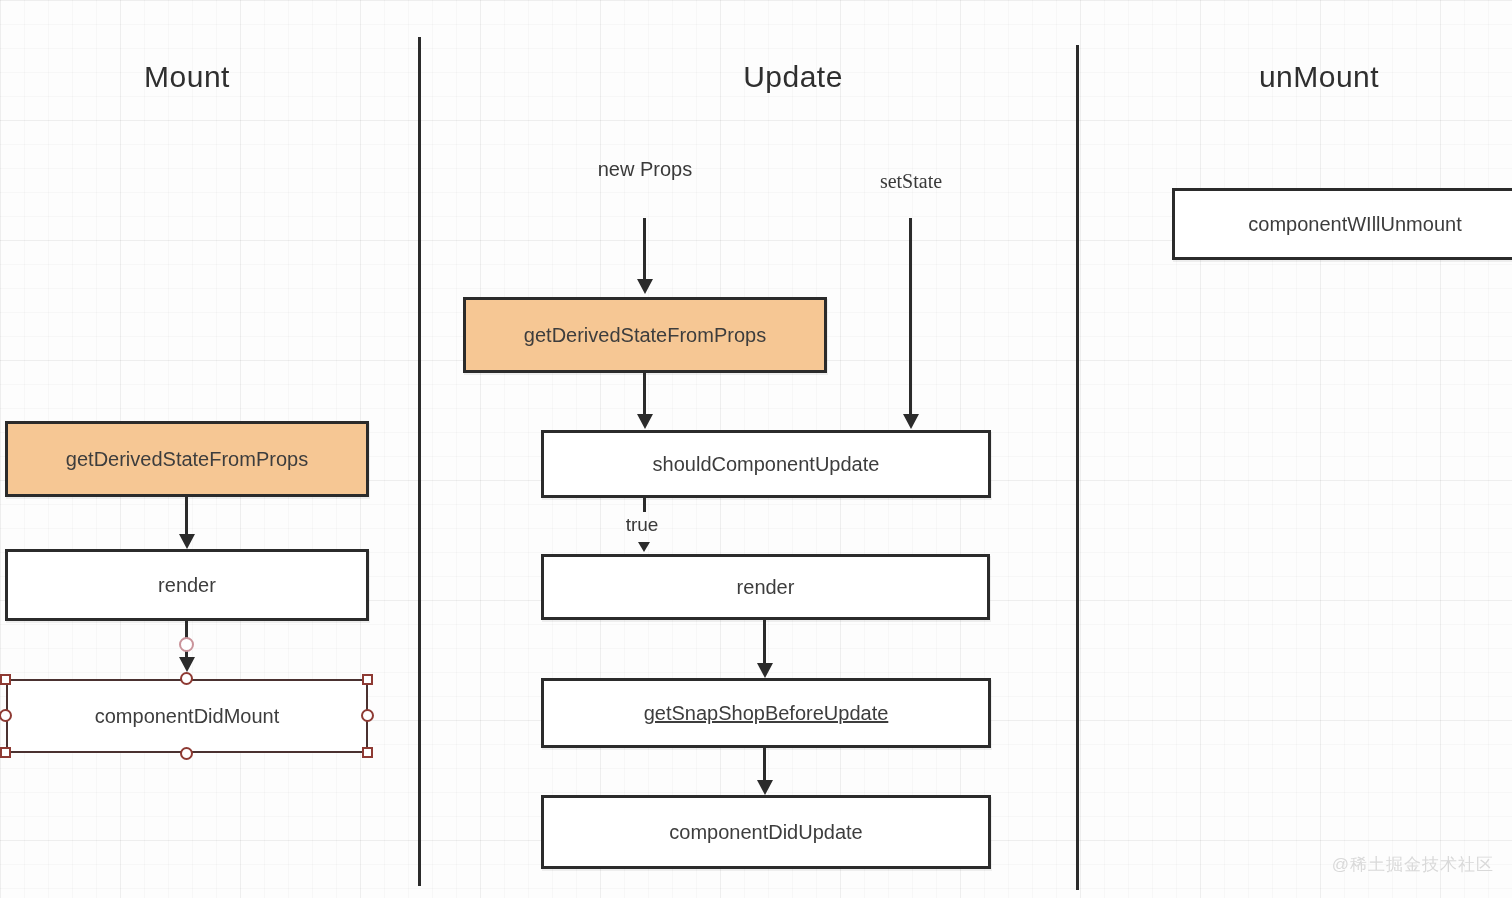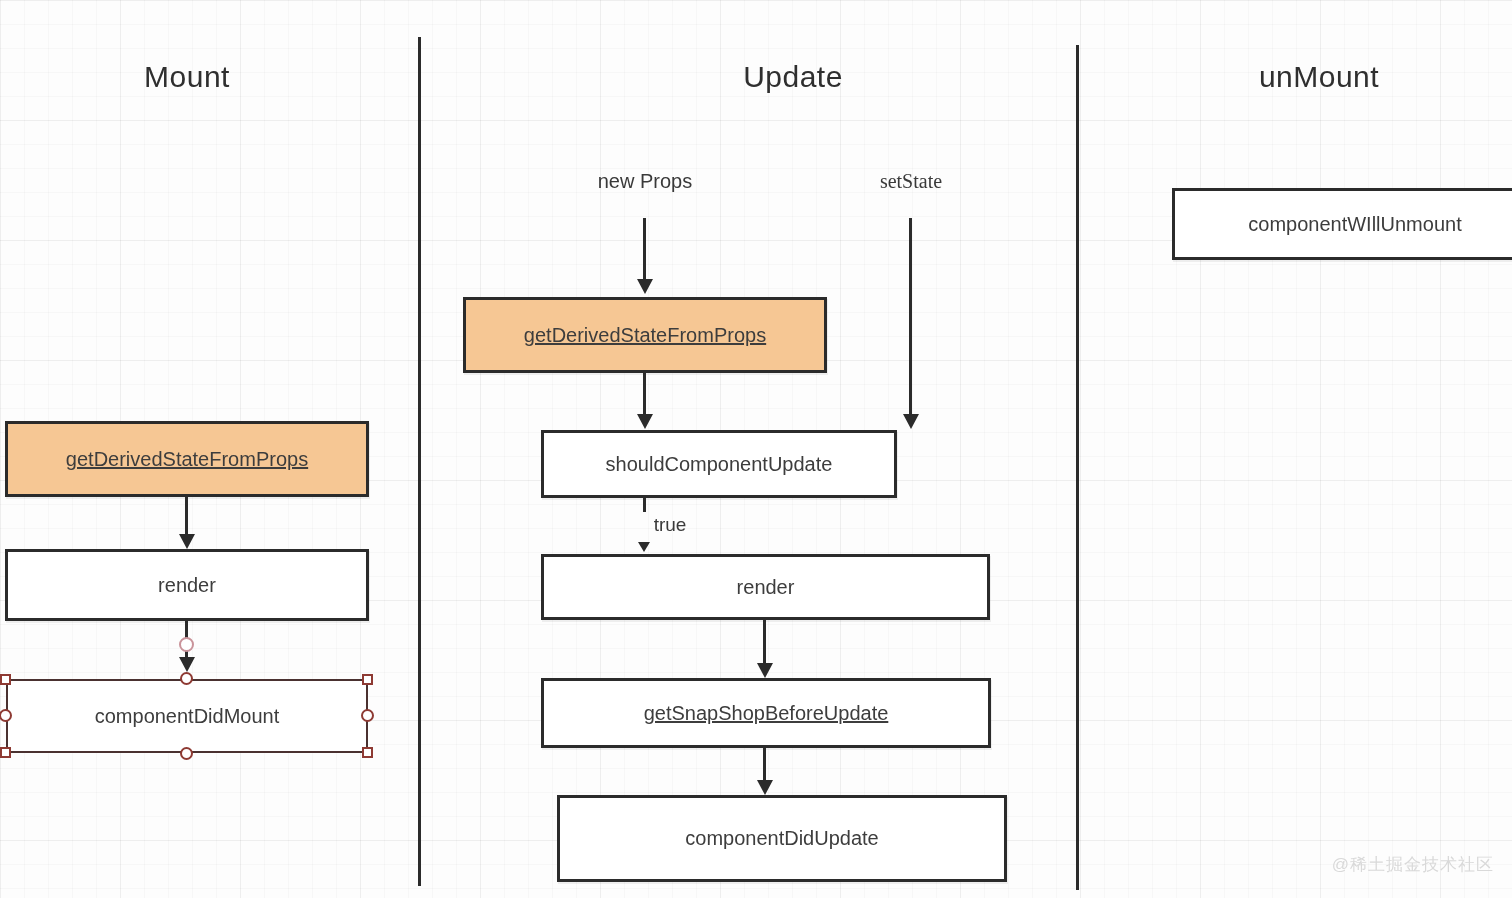--- a/index.html
+++ b/index.html
@@ -36,21 +36,21 @@
     position: absolute;
     display: flex;
     align-items: center;
     justify-content: center;
     background: #ffffff;
     border: 3px solid #2b2b2b;
     font-size: 20px;
     color: #3d3d3d;
     box-shadow: 1px 2px 0 rgba(0,0,0,0.06);
   }
-  .node.accent { background: #f6c794; text-decoration: underline; }
+  .node.accent { background: #f6c794; }
   .node.selected {
     border: 2px solid #4a3130;
     box-shadow: none;
   }
   .vline {
     position: absolute;
     width: 3px;
     background: #2b2b2b;
   }
   .arrowhead {
@@ -127,49 +127,49 @@
 
   <div class="handle-sq" style="left:0px;   top:674px;"></div>
   <div class="handle-sq" style="left:362px; top:674px;"></div>
   <div class="handle-sq" style="left:0px;   top:747px;"></div>
   <div class="handle-sq" style="left:362px; top:747px;"></div>
   <div class="handle-ci" style="left:180px; top:672px;"></div>
   <div class="handle-ci" style="left:180px; top:747px;"></div>
   <div class="handle-ci" style="left:-1px;  top:709px;"></div>
   <div class="handle-ci" style="left:361px; top:709px;"></div>
 
-  <div class="flow-label" style="left:545px; top:170px;">new Props</div>
+  <div class="flow-label" style="left:545px; top:158px;">new Props</div>
   <div class="flow-label" style="left:811px; top:170px;font-family:Liberation Serif, serif;">setState</div>
 
   <div class="vline" style="left:643px; top:218px; height:62px;"></div>
   <div class="arrowhead" style="left:637px; top:279px;"></div>
 
   <div class="node accent" style="left:463px; top:297px; width:364px; height:76px;">getDerivedStateFromProps</div>
 
   <div class="vline" style="left:643px; top:373px; height:42px;"></div>
   <div class="arrowhead" style="left:637px; top:414px;"></div>
 
   <div class="vline" style="left:909px; top:218px; height:197px;"></div>
   <div class="arrowhead" style="left:903px; top:414px;"></div>
 
-  <div class="node" style="left:541px; top:430px; width:356px; height:68px;">shouldComponentUpdate</div>
+  <div class="node" style="left:541px; top:430px; width:450px; height:68px;">shouldComponentUpdate</div>
 
   <div class="vline" style="left:643px; top:498px; height:14px;"></div>
-  <div class="flow-label small" style="left:620px; top:514px;">true</div>
+  <div class="flow-label small" style="left:592px; top:514px;">true</div>
   <div class="arrowhead small" style="left:638px; top:542px;"></div>
 
   <div class="node" style="left:541px; top:554px; width:449px; height:66px;">render</div>
 
   <div class="vline" style="left:763px; top:620px; height:44px;"></div>
   <div class="arrowhead" style="left:757px; top:663px;"></div>
 
   <div class="node" style="left:541px; top:678px; width:450px; height:70px;text-decoration:underline;">getSnapShopBeforeUpdate</div>
 
   <div class="vline" style="left:763px; top:748px; height:33px;"></div>
   <div class="arrowhead" style="left:757px; top:780px;"></div>
 
-  <div class="node" style="left:541px; top:795px; width:450px; height:87px;margin-left:16px;">componentDidUpdate</div>
+  <div class="node" style="left:541px; top:795px; width:450px; height:74px;">componentDidUpdate</div>
 
   <div class="node" style="left:1128px; top:188px; width:366px; height:72px;margin-left:44px;">componentWIllUnmount</div>
 
   <div class="watermark">@稀土掘金技术社区</div>
 
 </div>
 
 </body></html>

